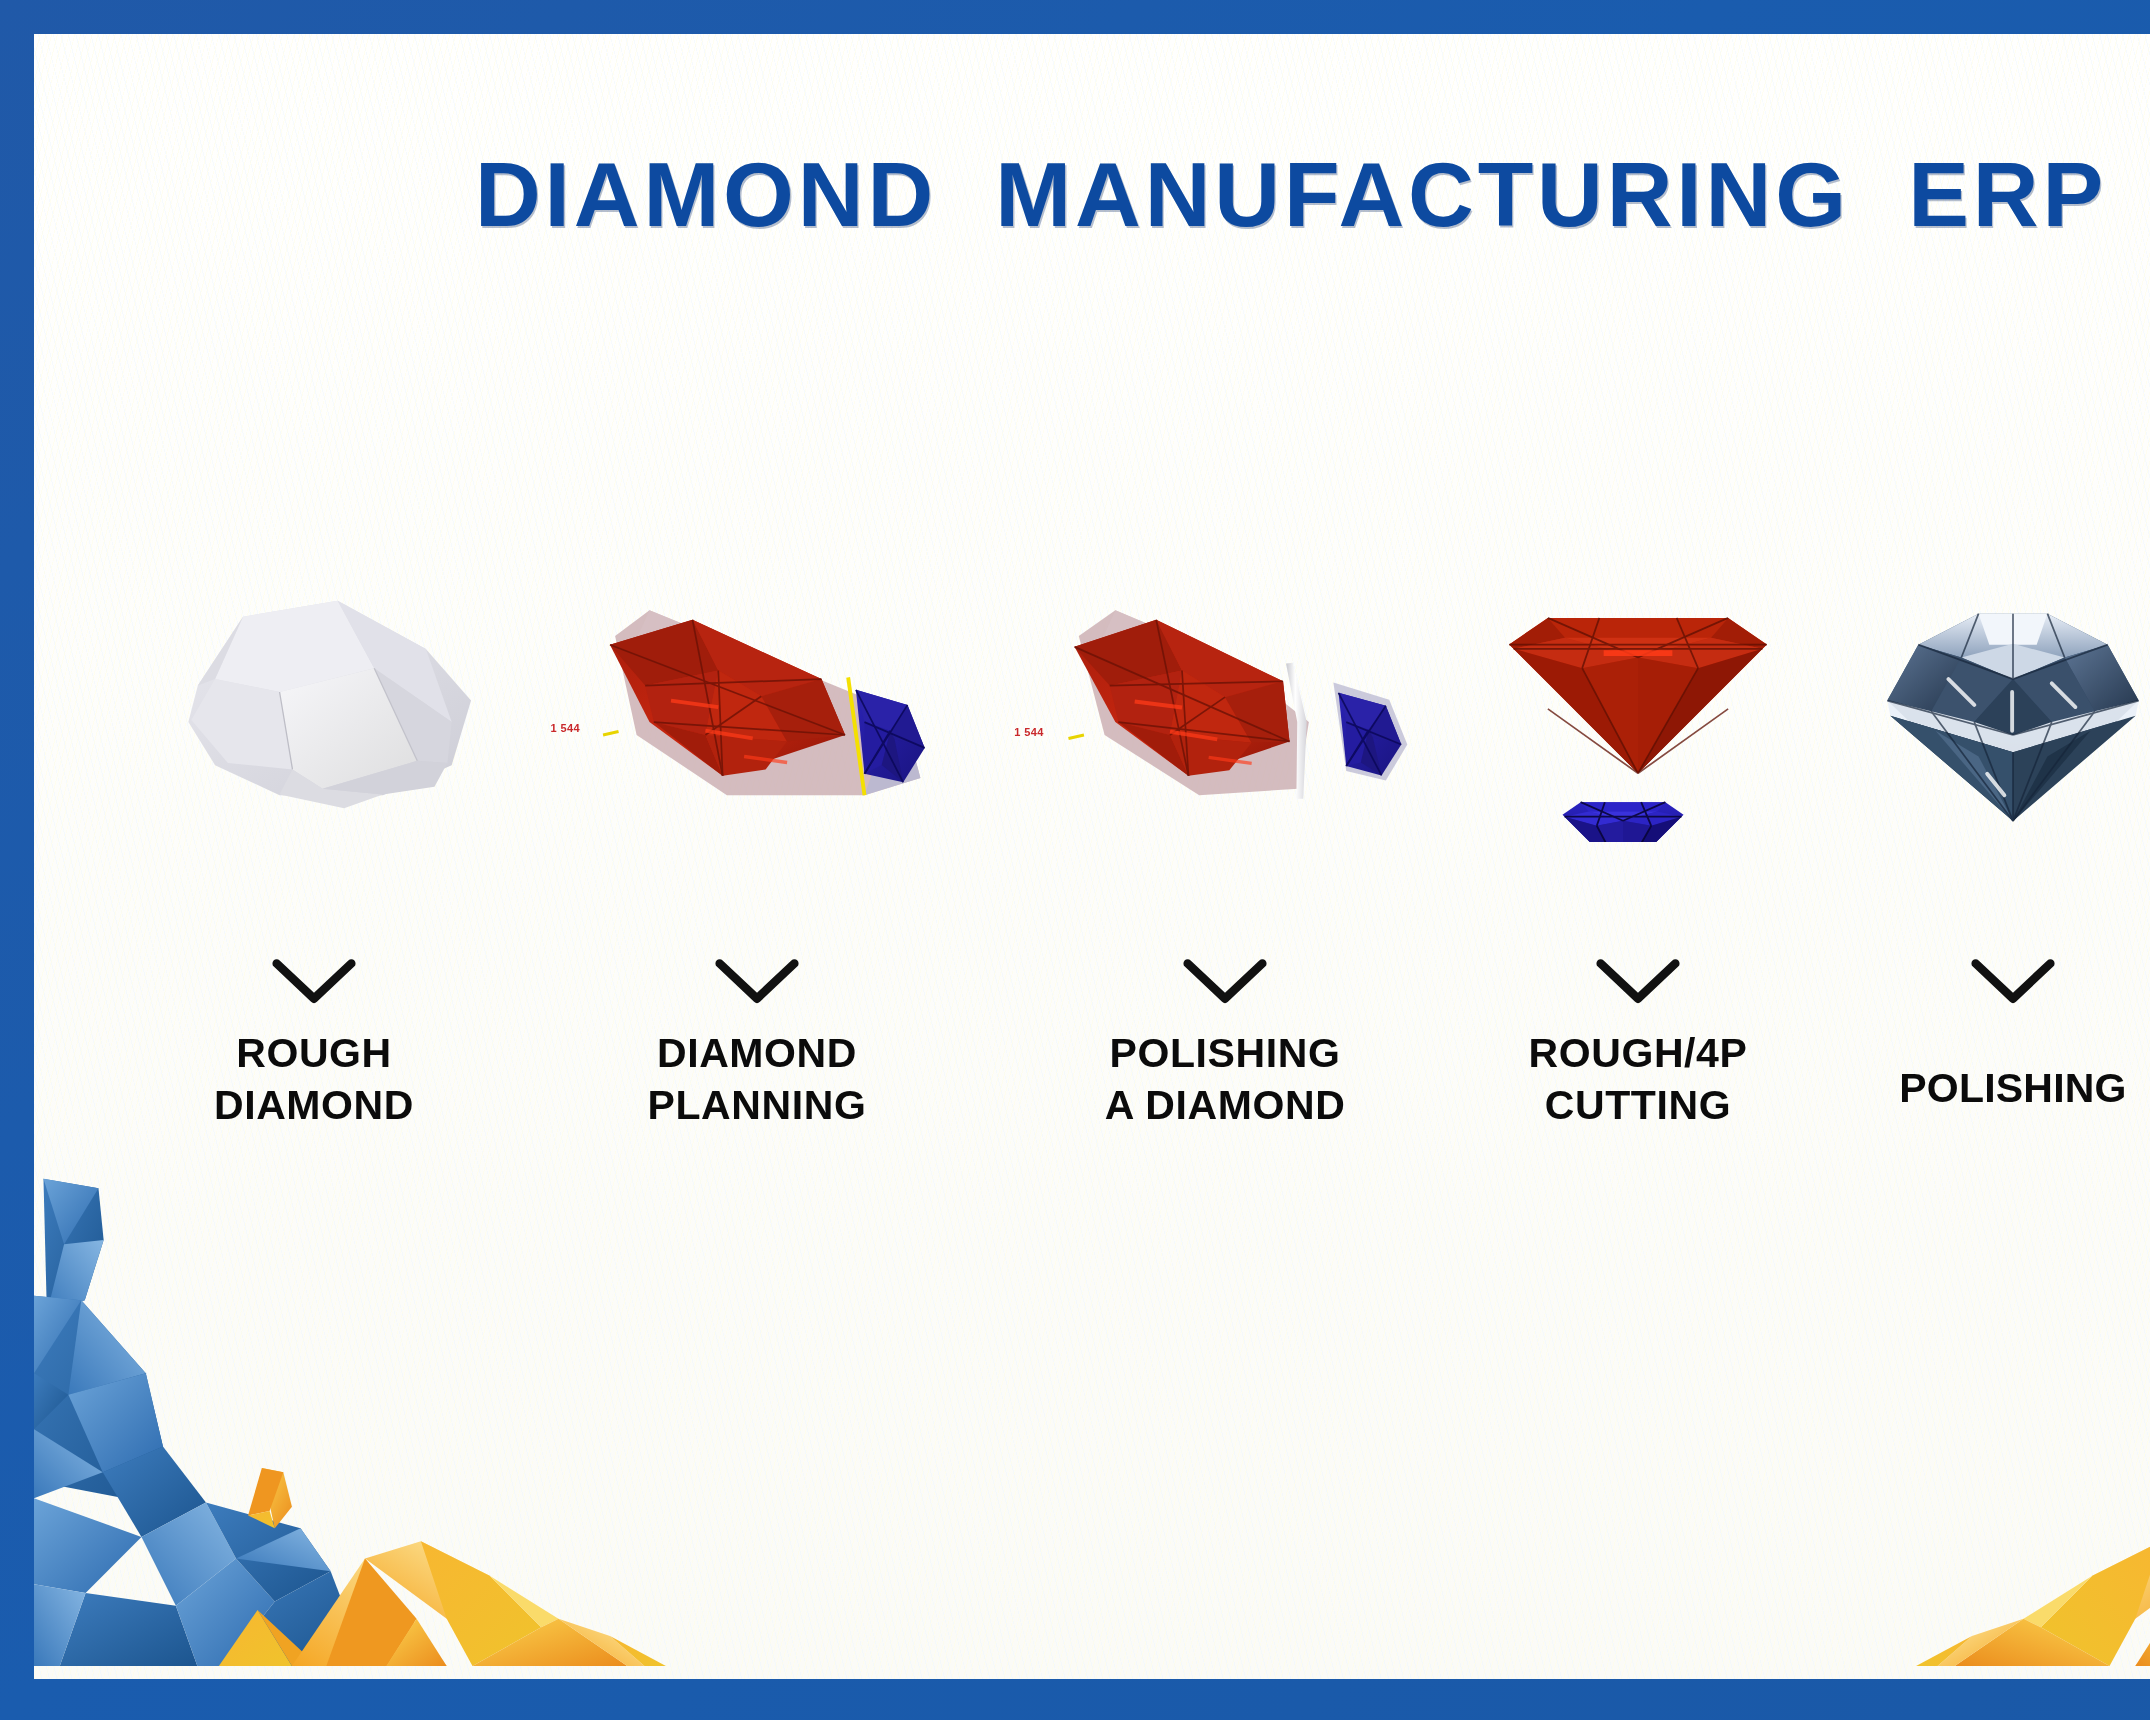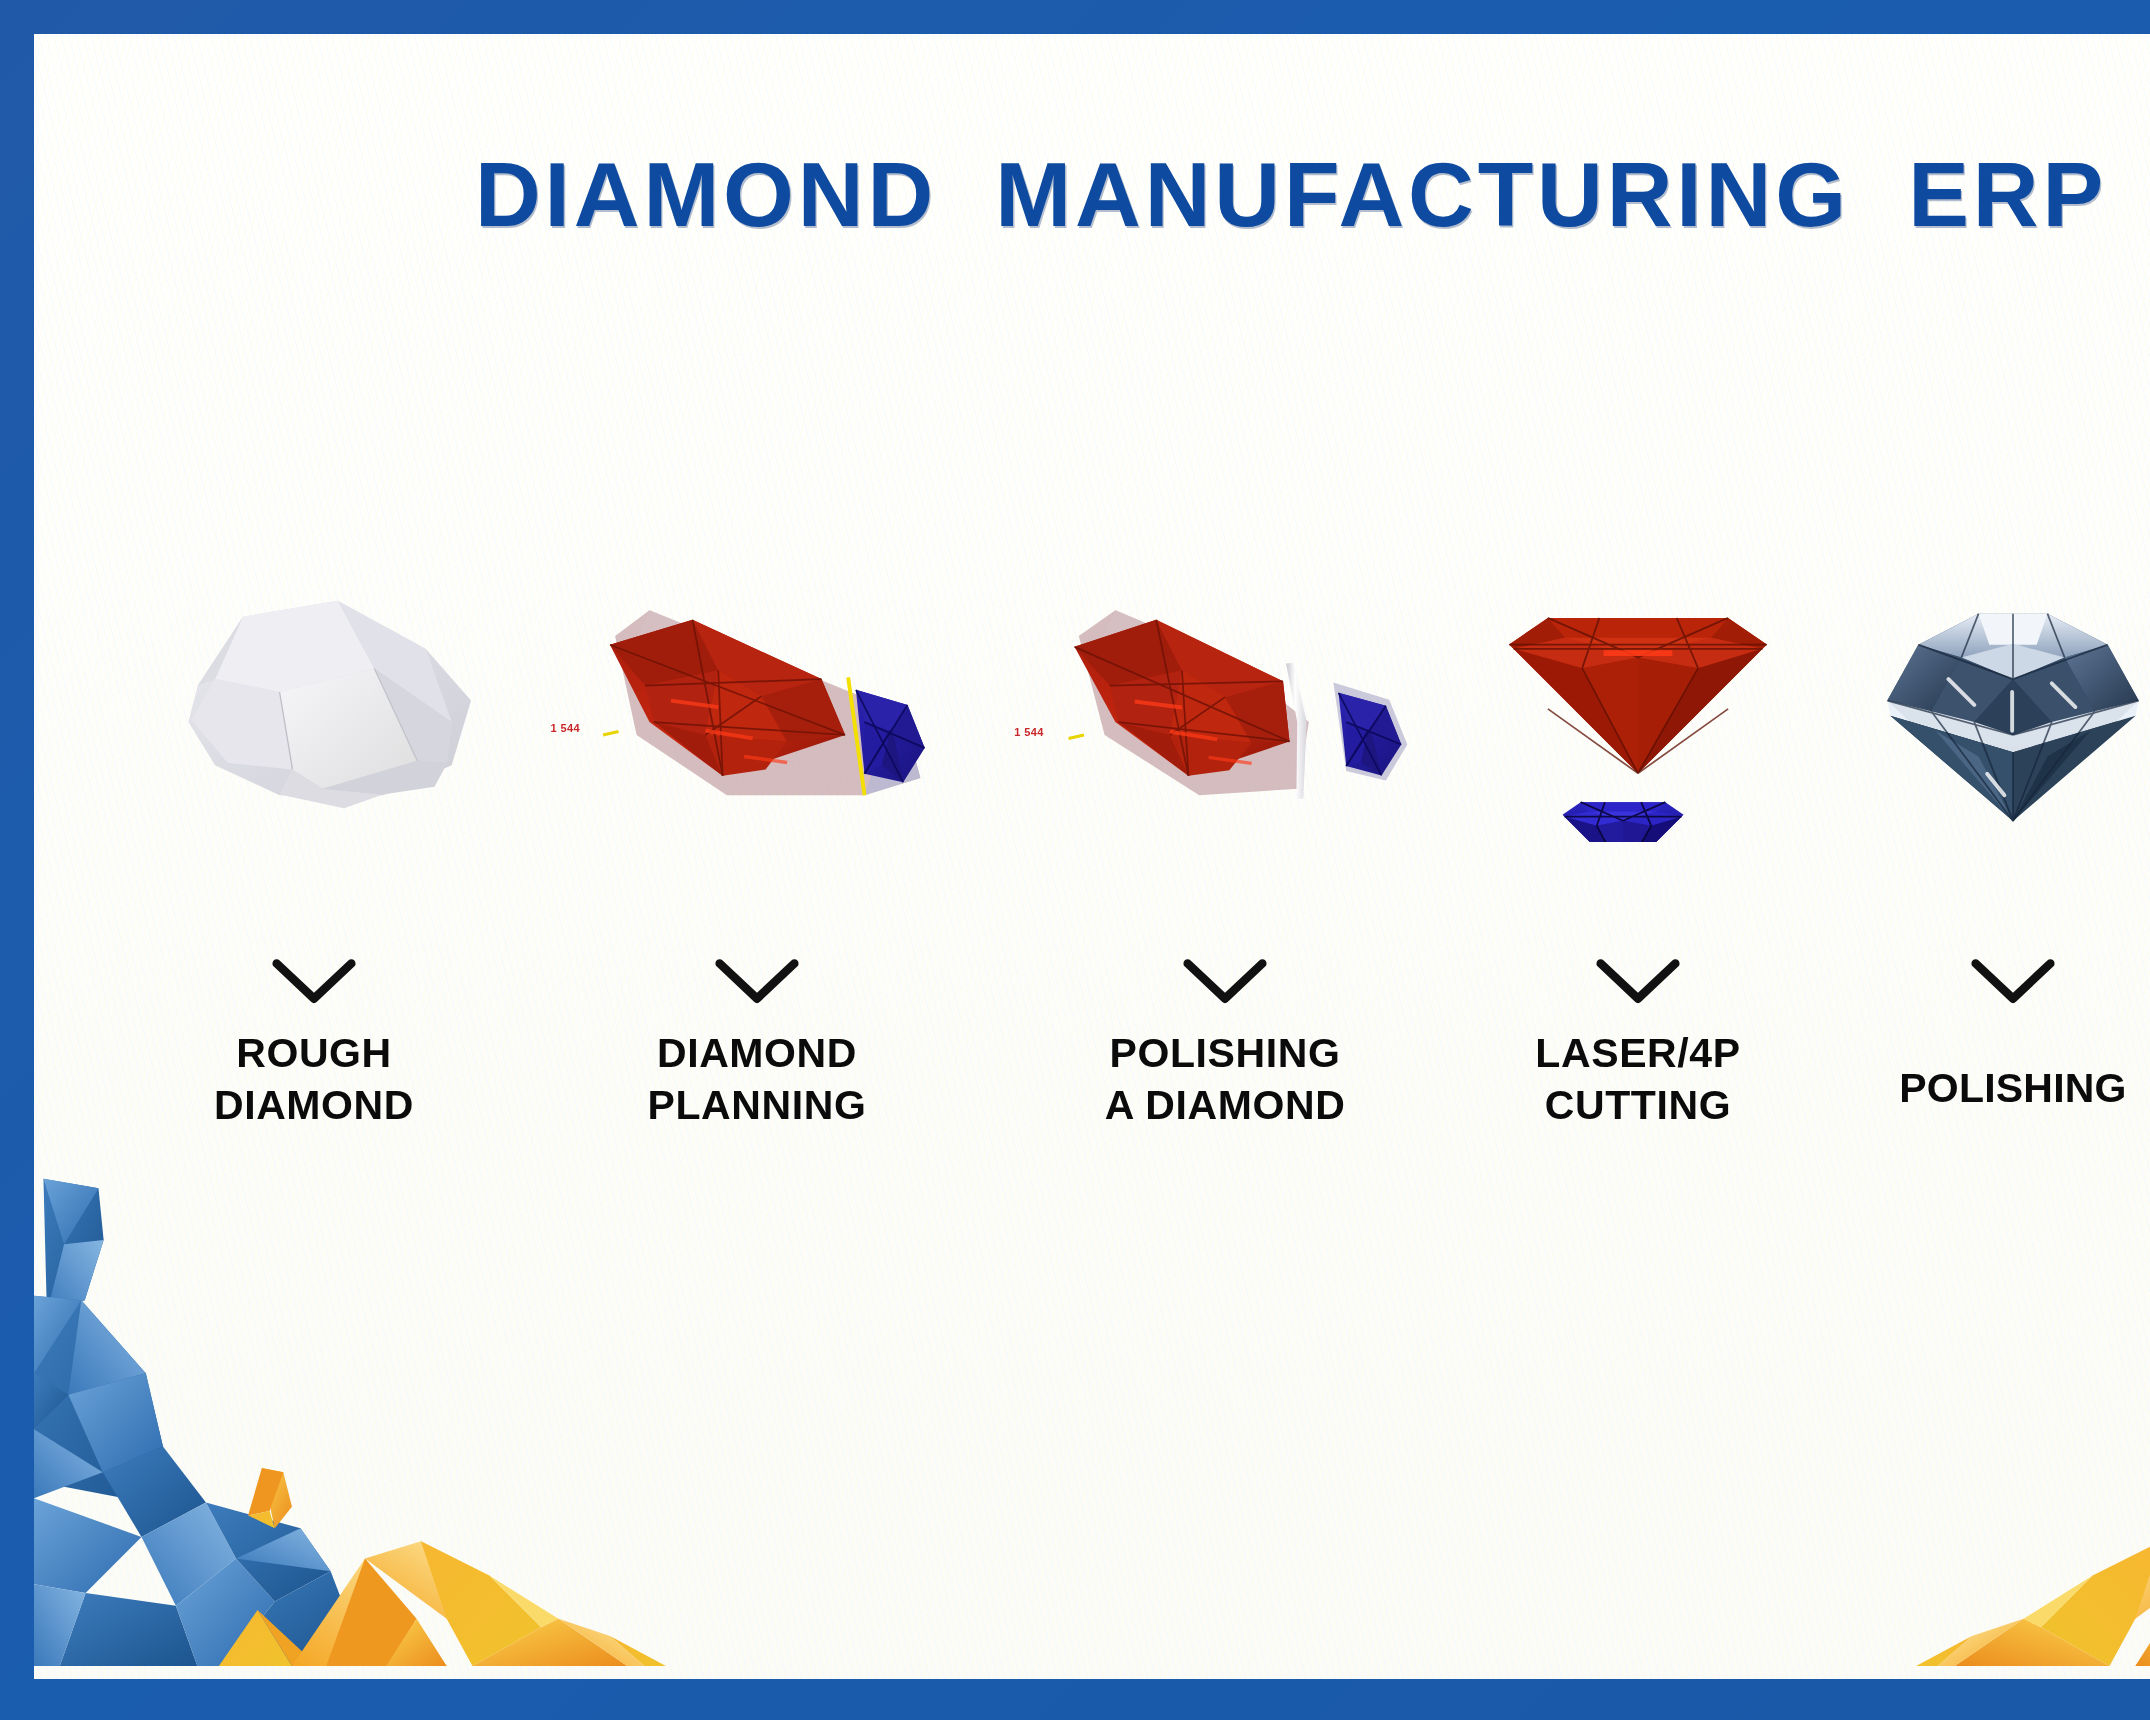--- a/index.html
+++ b/index.html
@@ -301,21 +301,21 @@
                 <path d="M470,175 L330,420"></path>
                   <path d="M120,270 L330,420"></path>
                 <path d="M540,270 L330,420"></path>
               </g>
             </g>
           </svg>
         </div>
         <svg class="chev" width="90" height="55" viewBox="0 0 210 128">
           <path d="M18 22 L105 104 L192 22" fill="none" stroke="#111111" stroke-width="20" stroke-linecap="round" stroke-linejoin="round"></path>
         </svg>
-        <div class="lbl">LASER/4P
+        <div class="lbl">ROUGH/4P
 CUTTING</div>
       </div>
 
       <div class="stage" style="left:1979px">
         <div class="art">
           <svg width="267" height="241" viewBox="0 0 620 560">
             <defs>
               <linearGradient id="dk1" x1="0" y1="0" x2="0" y2="1">
                 <stop offset="0" stop-color="#e7edf6"></stop>
                   <stop offset="1" stop-color="#8fa3bd"></stop>

